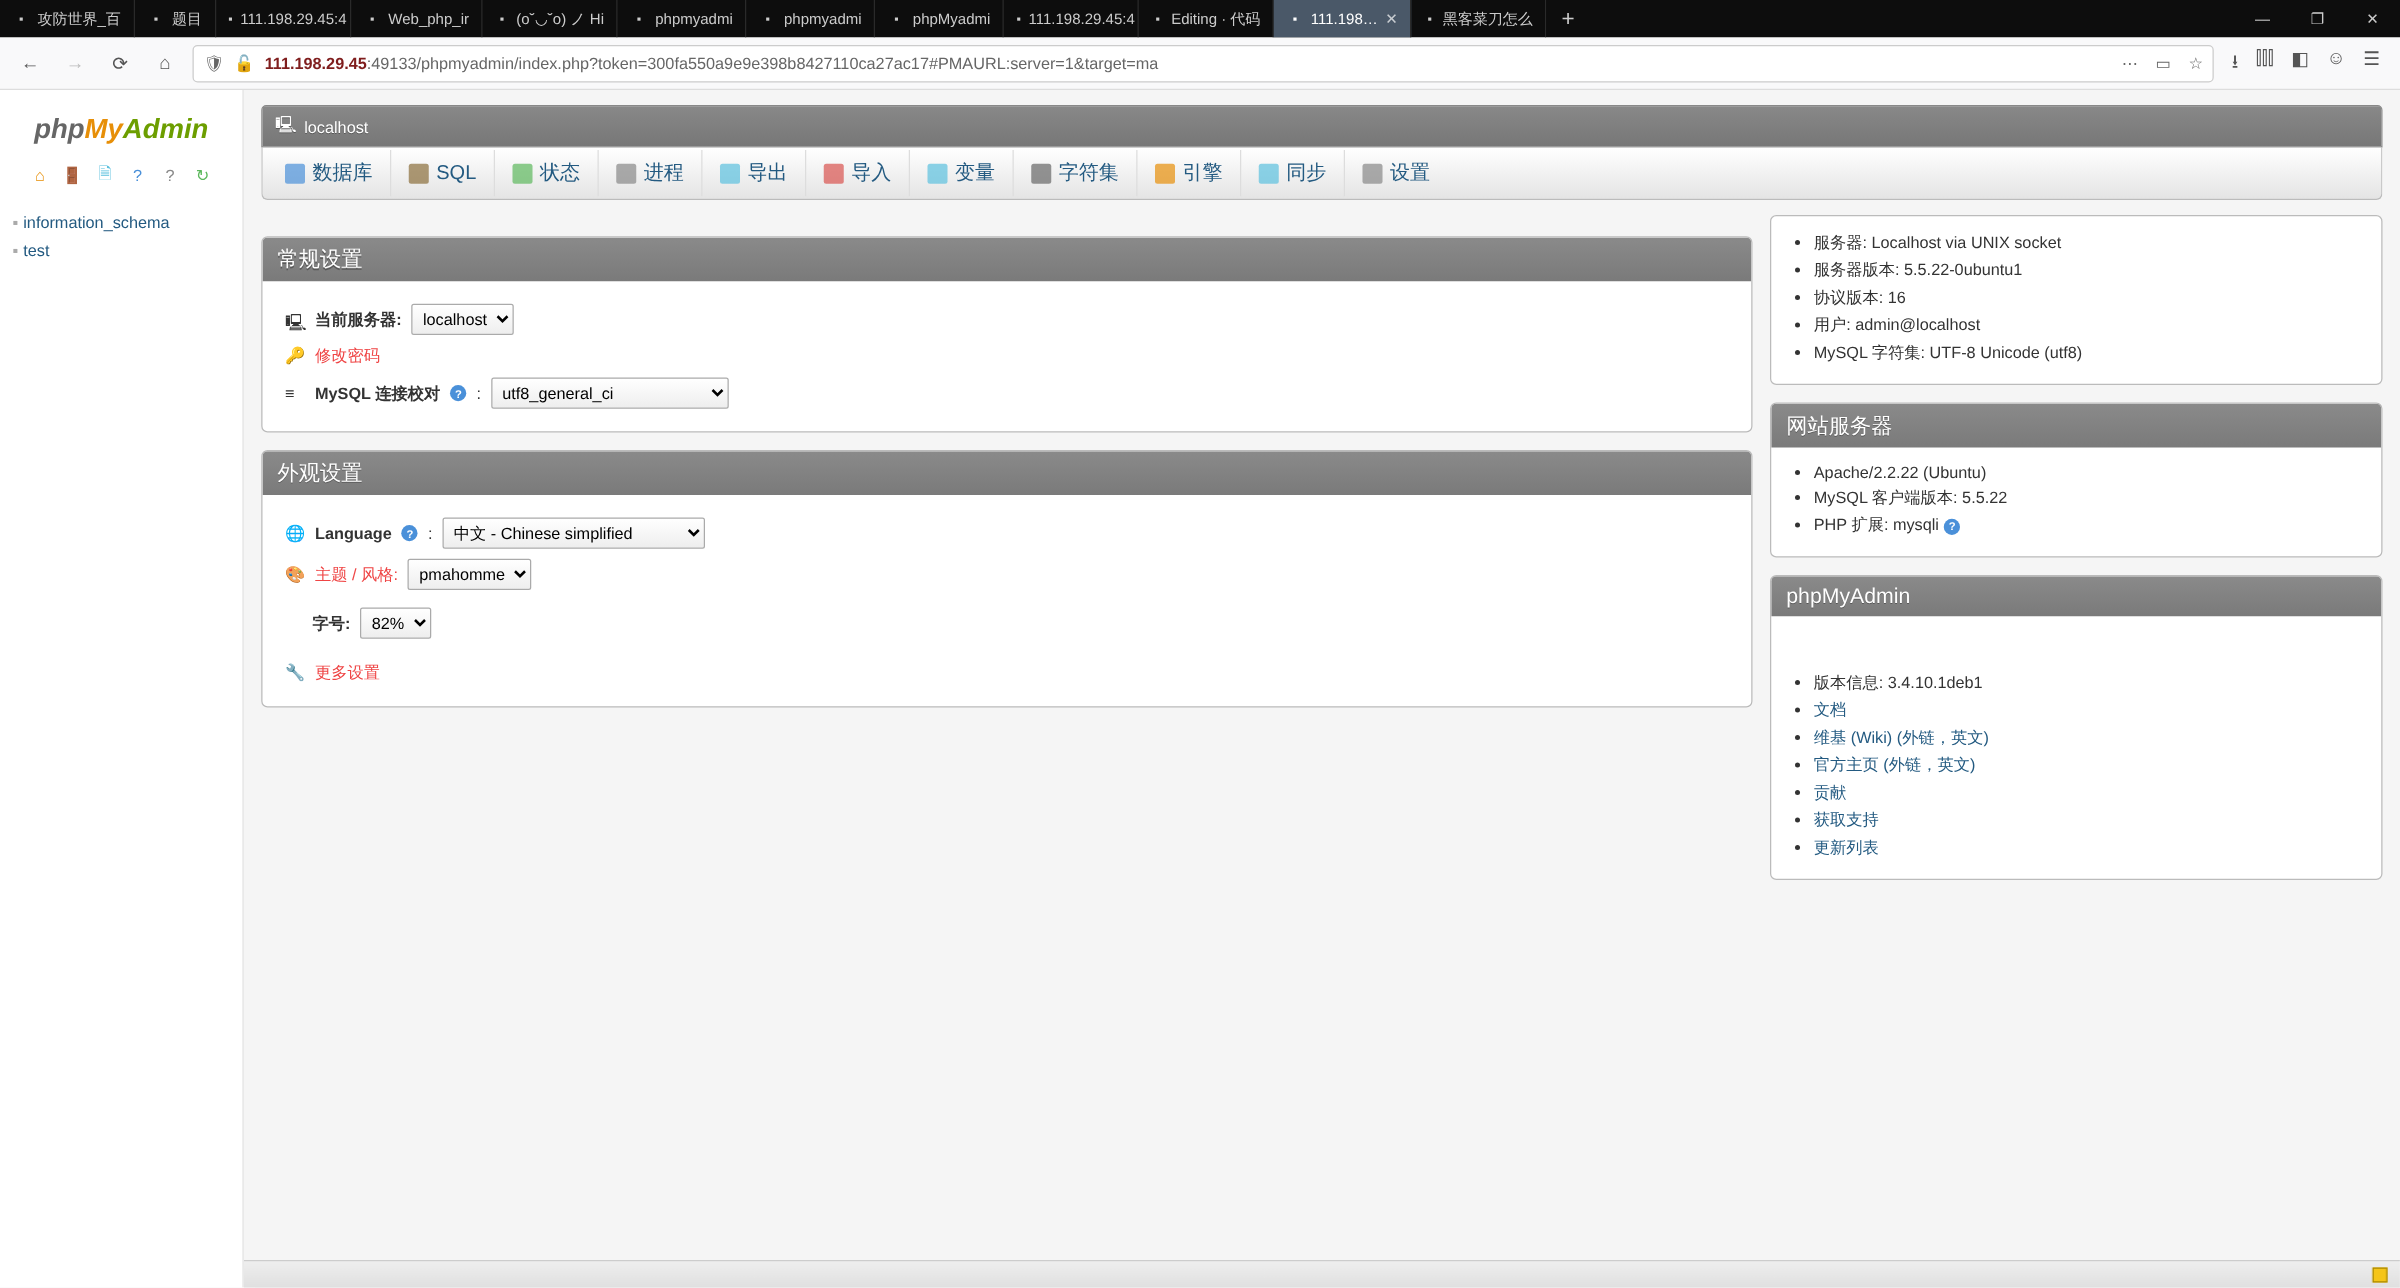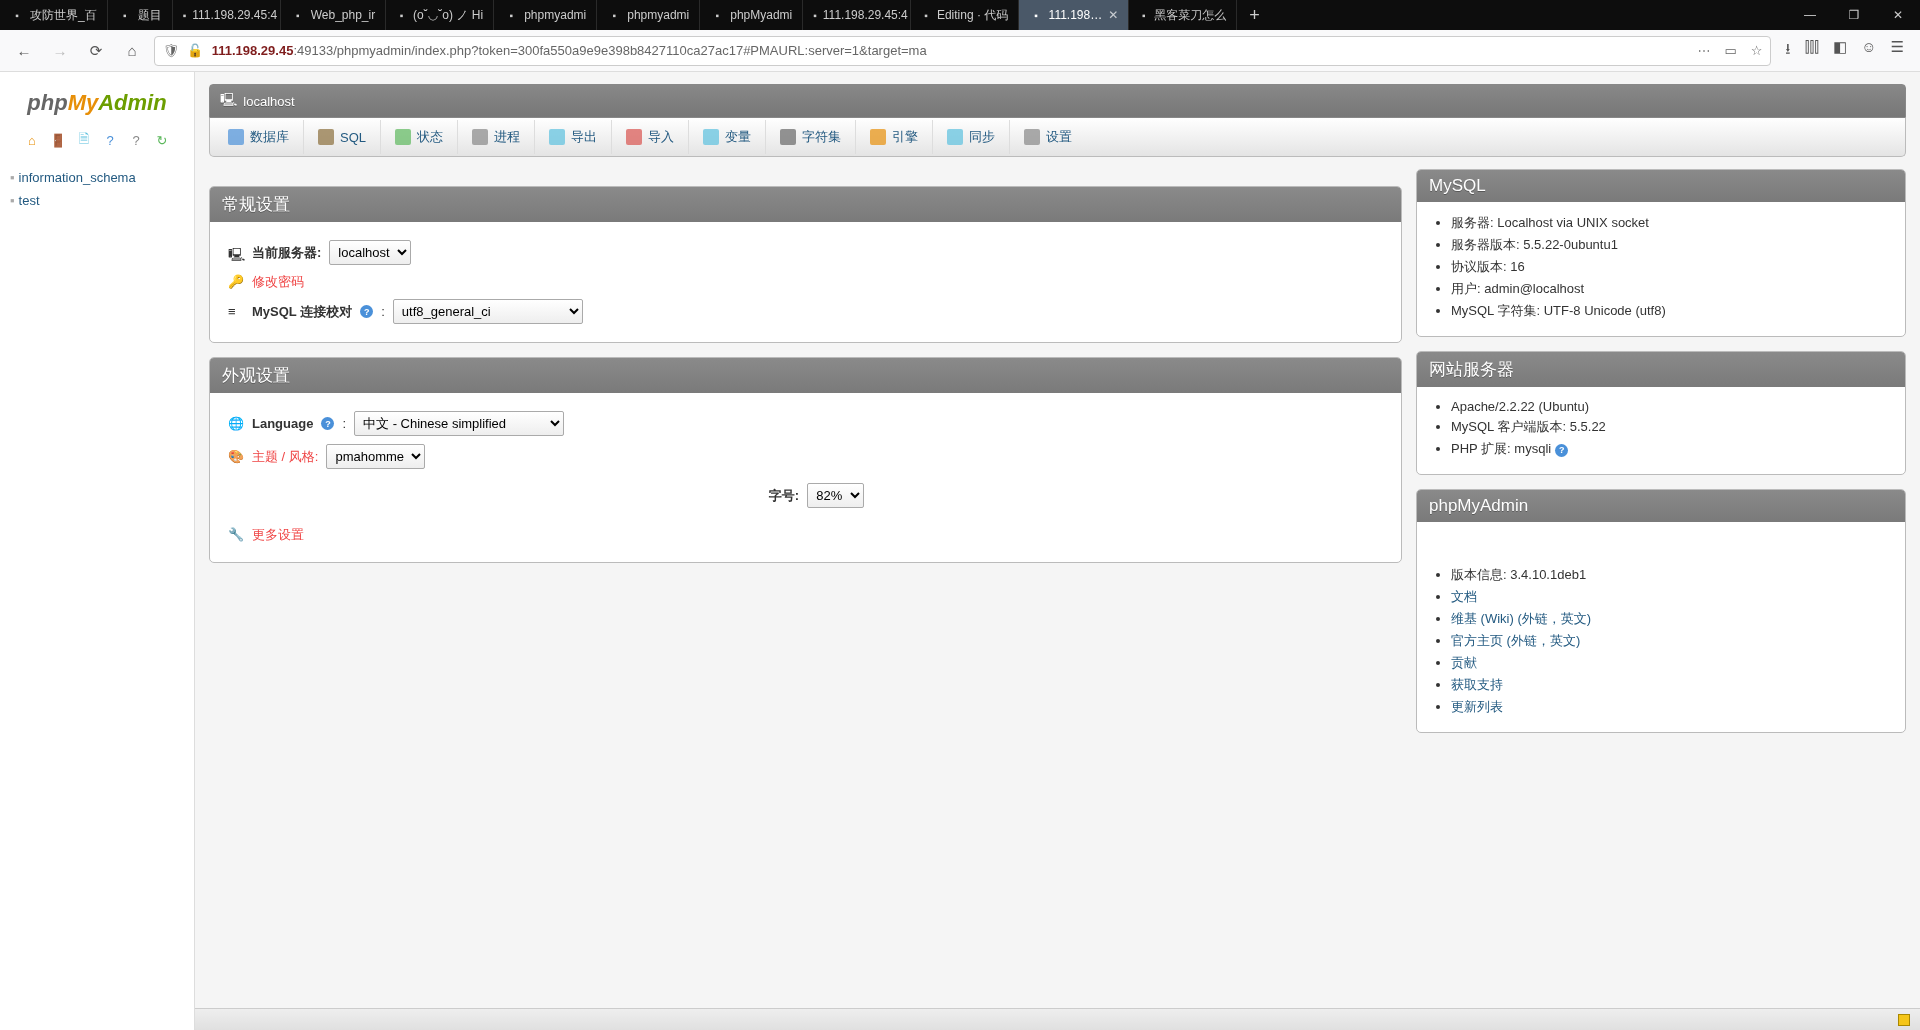--- a/index.html
+++ b/index.html
@@ -31,21 +31,21 @@
 .logo .p1{color:#666;} .logo .p2{color:#e78f08;} .logo .p3{color:#6c9e00;}
 .mini-icons { display:flex; justify-content:center; gap:10px; padding:6px 0 14px; }
 .mini-icons span { width:16px; height:16px; display:inline-flex; align-items:center; justify-content:center; font-size:13px; }
 .db-list { padding:4px 8px; }
 .db-item { padding:4px 2px; color:#235a81; cursor:pointer; display:flex; align-items:center; gap:4px; }
 
 .content { flex:1; background:#f5f5f5; padding:12px 14px 20px; overflow:auto; }
 
 .breadcrumb { background:linear-gradient(#888,#777); color:#fff; border:1px solid #888; border-radius:4px 4px 0 0; padding:5px 10px; display:flex; align-items:center; gap:6px; font-size:13px; text-shadow:0 1px 0 rgba(0,0,0,.3); }
 .topmenu { background:linear-gradient(#fff,#e4e4e4); border:1px solid #bbb; border-top:none; border-radius:0 0 5px 5px; display:flex; padding:2px 4px; }
-.topmenu a { display:flex; align-items:center; gap:6px; padding:8px 14px; color:#235a81; cursor:pointer; font-size:13px; border-right:1px solid #ddd; }
+.topmenu a { display:flex; align-items:center; gap:6px; padding:8px 14px; color:#235a81; cursor:pointer; font-size:16px; border-right:1px solid #ddd; }
 .topmenu a:last-child { border-right:none; }
 .tm-ic { width:16px; height:16px; display:inline-block; }
 
 .cols { display:flex; gap:14px; margin-top:12px; }
 .col-left { flex:1; min-width:0;margin-top:17px; }
 .col-right { width:490px; }
 
 .panel { border:1px solid #bbb; border-radius:5px; margin-bottom:14px; background:#fff; overflow:hidden; }
 .panel h2 { background:linear-gradient(#8a8a8a,#7a7a7a); color:#fff; padding:6px 12px; font-size:17px; font-weight:normal; text-shadow:0 1px 0 rgba(0,0,0,.3); }
 .panel-body { padding:14px 18px; }
@@ -258,38 +258,37 @@
               <label>Language</label>
               <span class="help">?</span> :
               <select style="width:210px;"><option>中文 - Chinese simplified</option></select>
             </div>
             <div class="row">
               <span class="ic" style="color:#e78f08;">🎨</span>
               <a>主题 / 风格:</a>
               <select><option>pmahomme</option></select>
             </div>
             <ul class="sub-list">
-              <li class="row" style="padding-left:0;justify-content:center;">
+              <li class="row" style="padding-left:0;">
                 <label>字号:</label>
                 <select><option>82%</option></select>
               </li>
             </ul>
             <div class="row" style="margin-top:10px;">
               <span class="ic" style="color:#888;">🔧</span>
               <a>更多设置</a>
             </div>
           </div>
         </div>
 
       </div>
 
       <div class="col-right">
 
         <div class="panel">
-          <h2>MySQL</h2>
           <ul class="info-list" id="mysql-list">
               <li>服务器: Localhost via UNIX socket</li>
               <li>服务器版本: 5.5.22-0ubuntu1</li>
               <li>协议版本: 16</li>
               <li>用户: admin@localhost</li>
               <li>MySQL 字符集: UTF-8 Unicode (utf8)</li>
             </ul>
         </div>
 
         <div class="panel">

